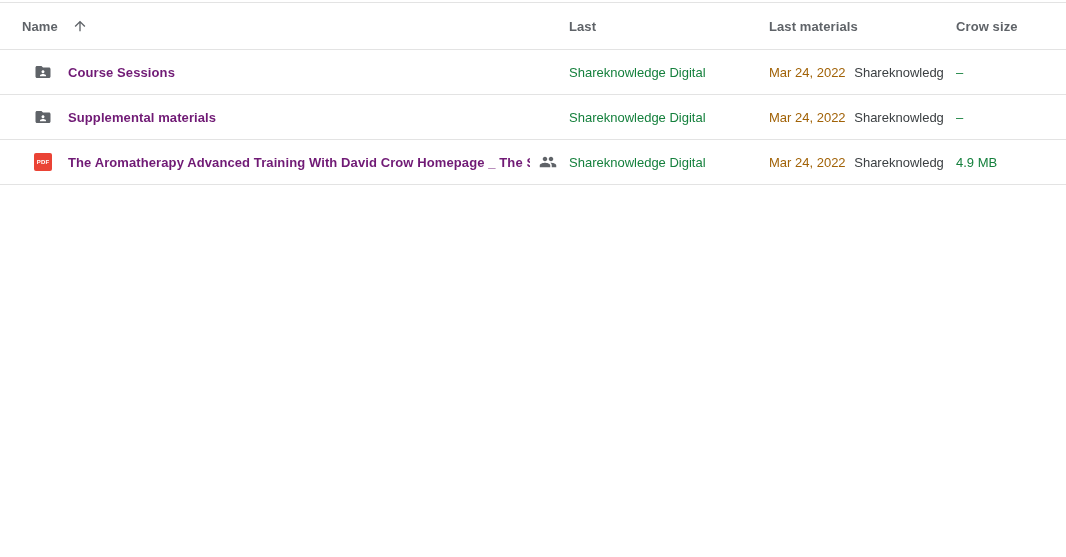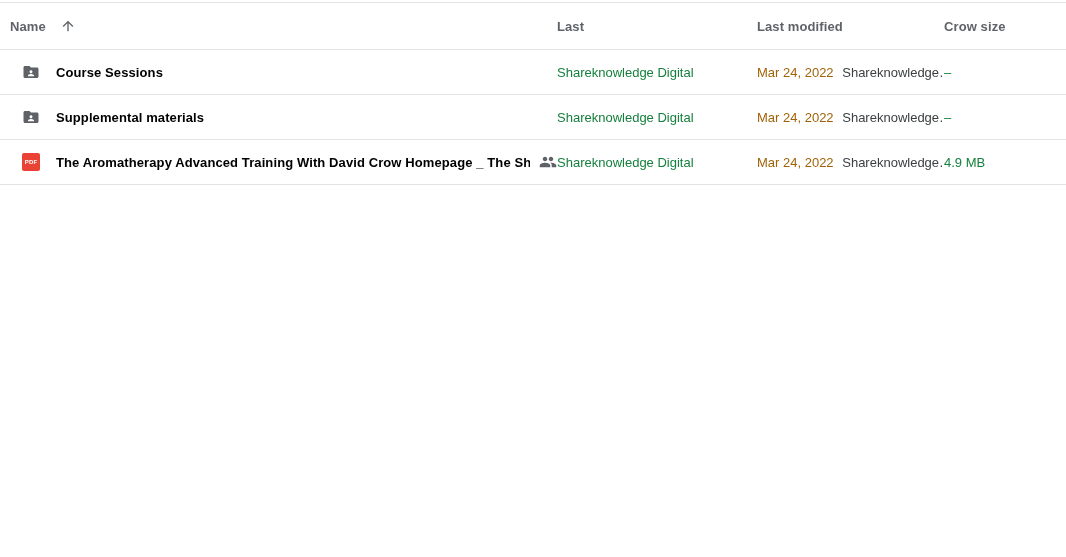--- a/index.html
+++ b/index.html
@@ -15,21 +15,21 @@
     width: 100%;
   }
   .grid-row {
     display: grid;
     grid-template-columns: 557px 200px 187px 1fr;
     align-items: center;
     border-bottom: 1px solid #e3e3e3;
   }
   .header-row { height: 47px; }
   .file-row { height: 45px; cursor: pointer; }
-  .cell { font-size: 13px; color: #5f6368; white-space: nowrap; overflow: hidden; }
+  .cell { font-size: 13px; color: #5f6368; white-space: nowrap; overflow: hidden; margin-left: 12px; }
   .header-cell {
     font-weight: 700;
     color: #5f6368;
     letter-spacing: 0.1px;
   }
   .header-name-cell {
     display: flex;
     align-items: center;
     padding-left: 10px;
     gap: 14px;
@@ -46,21 +46,21 @@
     height: 18px;
     flex: 0 0 18px;
     display: inline-flex;
     align-items: center;
     justify-content: center;
     margin-right: 16px;
   }
   .row-icon svg { display: block; }
   .file-name {
     font-weight: 700;
-    color: #000000;
+    color: #701a75;
     letter-spacing: 0.1px;
     white-space: nowrap;
     overflow: hidden;
   }
   .pdf-badge {
     width: 18px;
     height: 18px;
     background: #ea4335;
     border-radius: 2px;
     display: inline-flex;
@@ -89,21 +89,21 @@
   <div class="grid-row header-row">
     <div class="cell header-cell header-name-cell">
       <span>Name</span>
       <span class="sort-arrow">
         <svg width="16" height="16" viewBox="0 0 24 24" fill="#5f6368">
           <path d="M4 12l1.41 1.41L11 7.83V20h2V7.83l5.58 5.59L20 12l-8-8-8 8z"></path>
         </svg>
       </span>
     </div>
     <div class="cell header-cell">Last</div>
-    <div class="cell header-cell">Last modified</div>
+    <div class="cell header-cell">Last materials</div>
     <div class="cell header-cell">Crow size</div>
   </div>
 
   <div class="grid-row file-row">
     <div class="cell name-cell">
       <span class="row-icon">
         <svg width="18" height="18" viewBox="0 0 24 24" fill="#5f6368">
           <path d="M20 6h-8l-2-2H4c-1.1 0-2 .9-2 2v12c0 1.1.9 2 2 2h16c1.1 0 2-.9 2-2V8c0-1.1-.9-2-2-2zm-8 3.5c1.1 0 2 .9 2 2s-.9 2-2 2-2-.9-2-2 .9-2 2-2zm4 8H8v-1c0-1.33 2.67-2 4-2s4 .67 4 2v1z"></path>
         </svg>
       </span>

